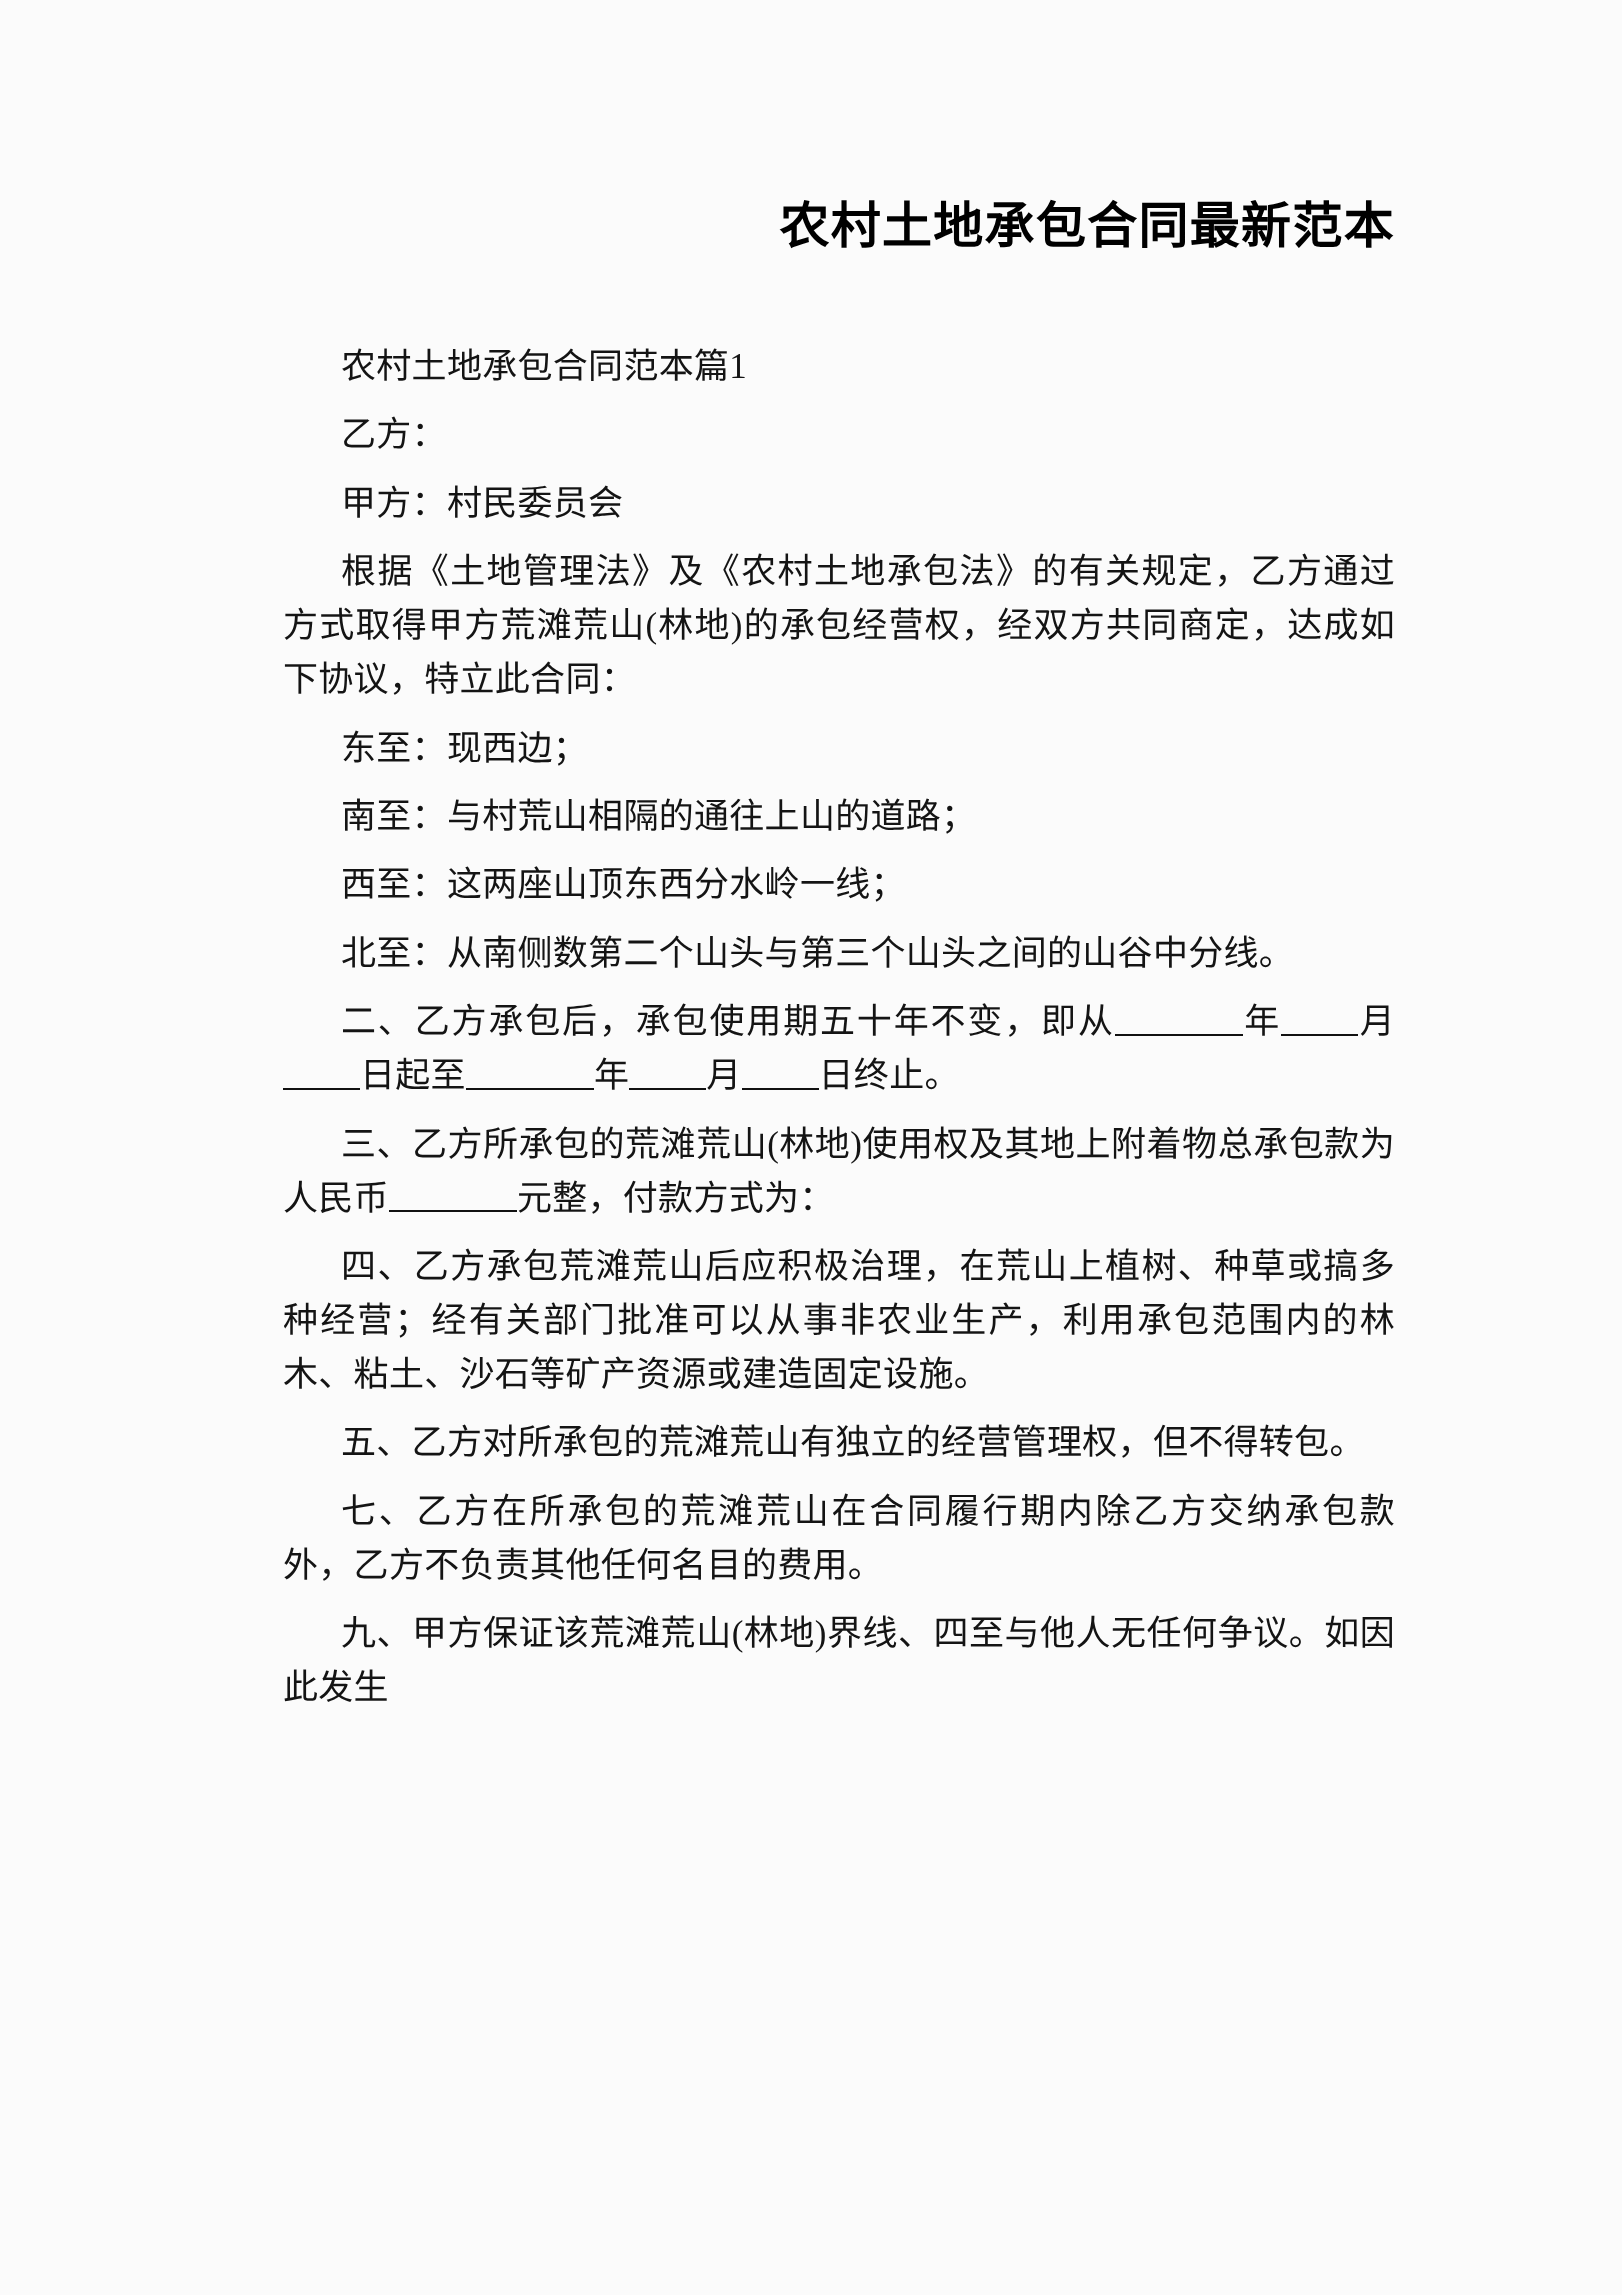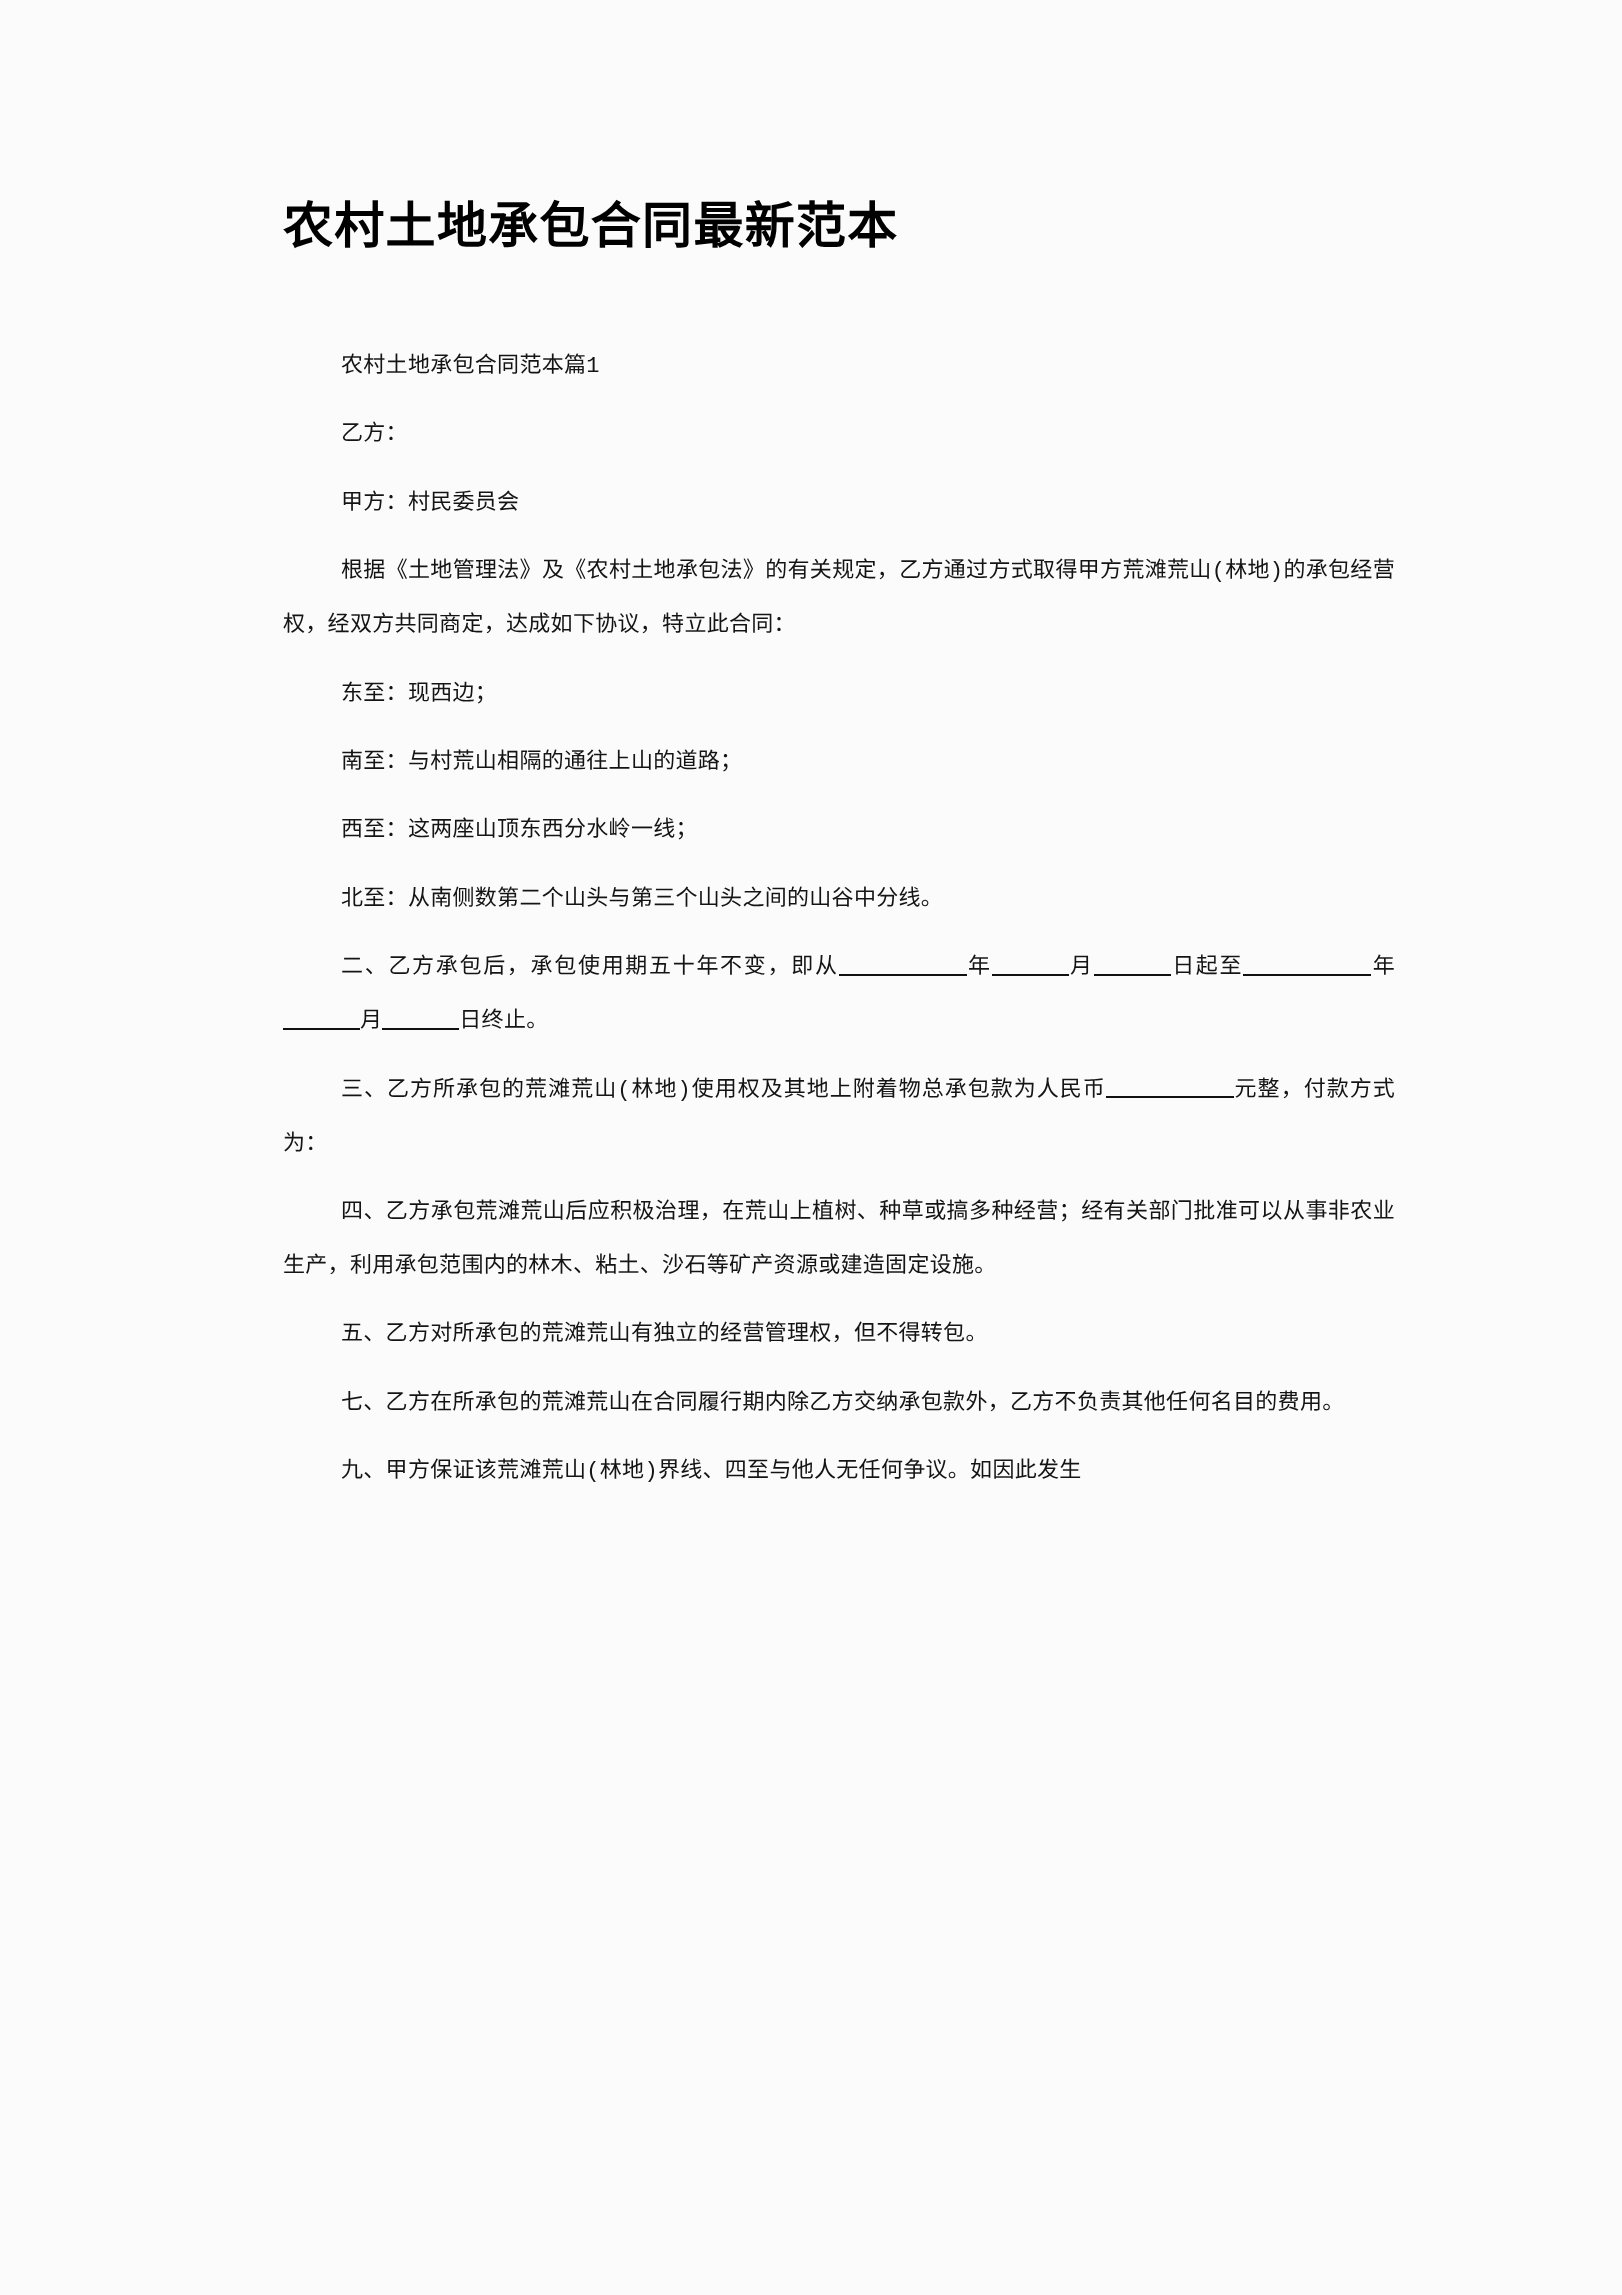--- a/index.html
+++ b/index.html
@@ -34,48 +34,47 @@
   }
 
   
   .doc-title {
     margin: 0;
     padding: 0;
     position: absolute;
     left: 0;
     top: 190px;
     width: 1112px;
-    text-align: left;
+    text-align: right;
     font-size: 50px;
     line-height: 72px;
     font-weight: 700;
     letter-spacing: 1.3px;
     color: #000000;
   }
 
   
   .body-block {
     position: absolute;
     left: 0;
     top: 340px;
     width: 1112px;
   }
 
   p.para {
     margin: 0 0 0 0;
     padding: 0;
-    font-size: 22px;
+    font-size: 35px;
     line-height: 54px;
     text-align: justify;
     text-justify: inter-ideograph;
     text-indent: 58px;              
     letter-spacing: 0.3px;
     color: #141414;
     word-break: break-all;
-    font-family: Liberation Mono, monospace;
   }
 
   p.para + p.para { margin-top: 14.4px; }
 
   
   p.para.tight { }
   .blank-m  { display:inline-block; width: 77px; border-bottom: 2px solid #111; vertical-align: -2.6px; }
   .blank-l  { display:inline-block; width: 128px; border-bottom: 2px solid #111; vertical-align: -2.6px; }
 
 </style>

